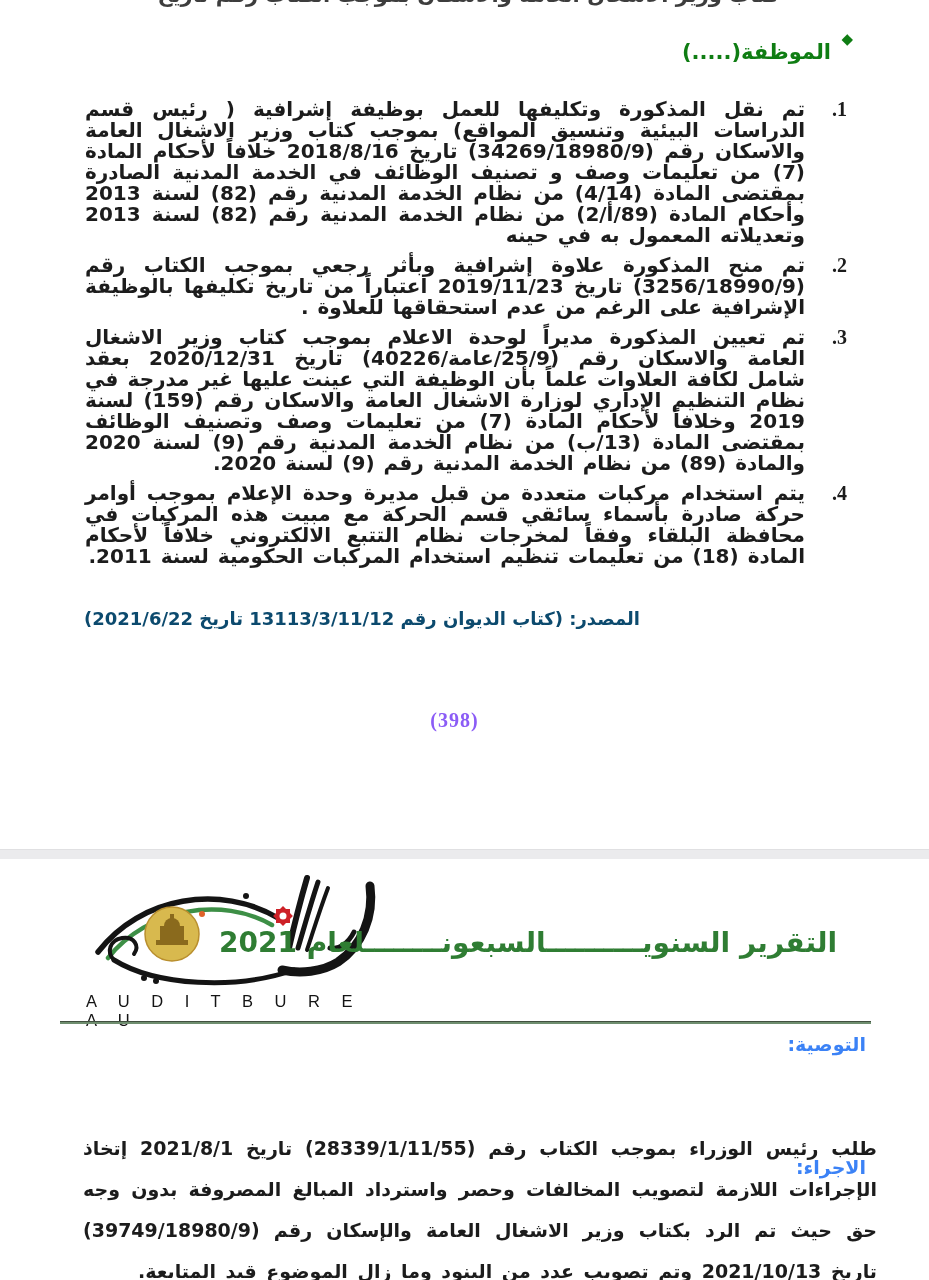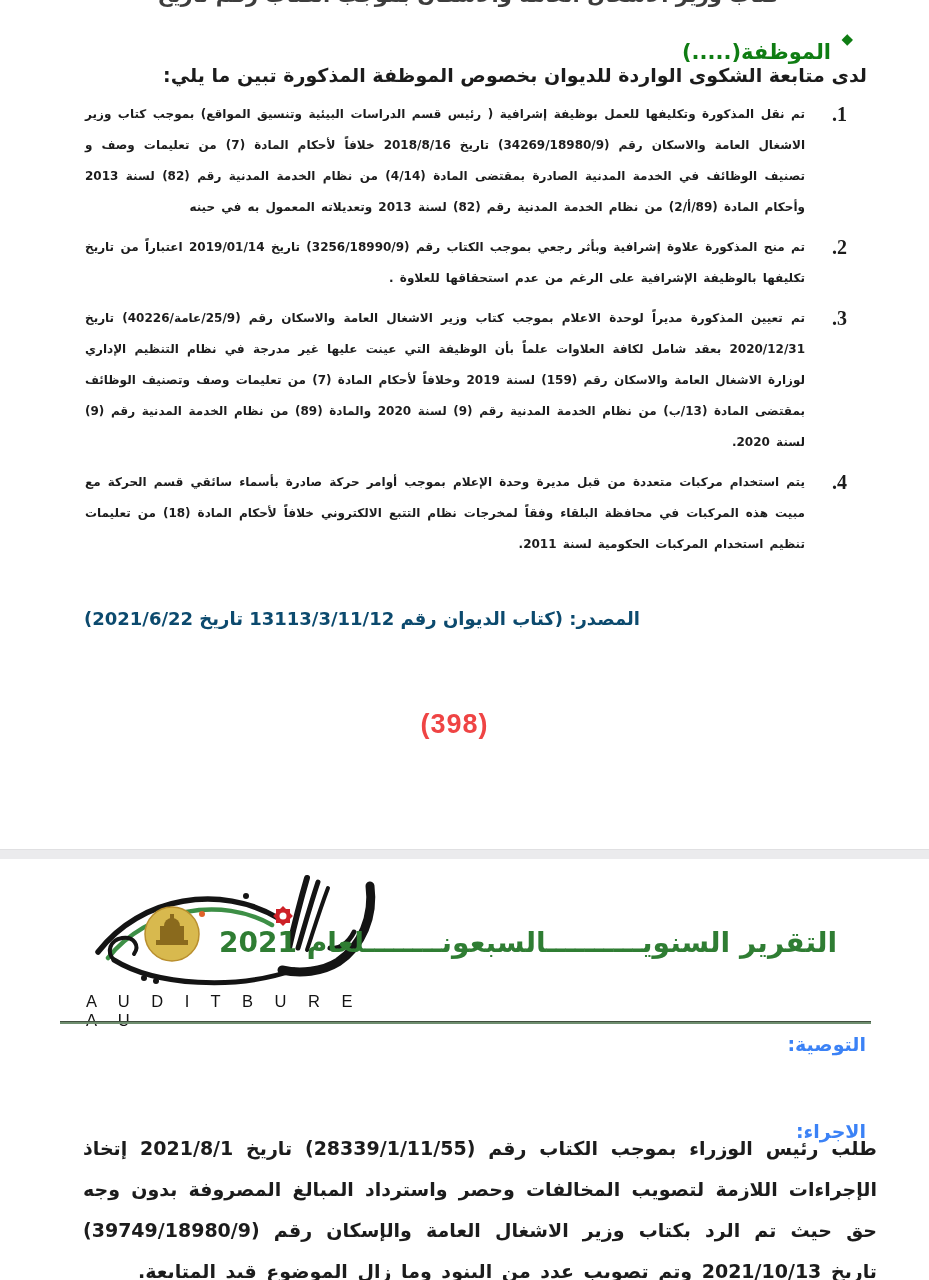--- a/index.html
+++ b/index.html
@@ -30,37 +30,37 @@
 
   .intro { position:absolute; top:64px; right:62px; font-size:19px; }
 
   
   .findings {
     position:absolute; top:99px; right:124px; left:85px;
     list-style:none; counter-reset:f;
   }
   .findings li {
     counter-increment:f; position:relative; margin-bottom:9px;
-    font-size:12px; line-height:31px; text-align:justify; word-spacing:2px;
+    font-size:20px; line-height:21px; text-align:justify; word-spacing:2px;
   }
   .findings li::before {
     content:counter(f) ".";
     position:absolute; right:-42px; top:0;
     font-family:"Liberation Serif","DejaVu Serif",serif;
     font-size:20px; font-weight:700; color:#1c1c1c;
   }
 
   .source {
     position:absolute; left:84px; top:608px;
     color:#0c4a6e; font-size:18px; white-space:nowrap;
   }
   .pageno {
     position:absolute; top:709px; left:0; right:20px; text-align:center;
-    color:#ef4444; font-size:27px; letter-spacing:1px;
-    font-family:Liberation Sans, sans-serif; font-weight:700;
+    color:#8b5cf6; font-size:20px; letter-spacing:1px;
+    font-family:Liberation Serif, serif; font-weight:700;
   }
 
   
   .pagebreak { position:absolute; top:849px; left:0; width:929px; height:10px;
     background:#ebebed; border-top:1px solid #e0e0e2; }
 
   
   .logo { position:absolute; top:874px; left:86px; width:302px; }
   .logo-en {
     margin-top:-4px; padding-right:22px;
@@ -72,21 +72,21 @@
   .title {
     position:absolute; top:926px; right:92px;
     color:#2f7d33; font-size:28px; font-weight:700; white-space:nowrap;
   }
 
   .rule { position:absolute; top:1021px; left:60px; right:58px; height:3px;
     background:#6f8e6f; border-top:1px solid #41503f; }
 
   .sec-label { position:absolute; right:63px; color:#3b82f6; font-size:19px; }
   .t1 { top:1033px; }
-  .t2 { top:1120px;text-align:center; }
+  .t2 { top:1156px;text-align:center; }
   .rec-text {
     position:absolute; top:1063px; right:52px; left:60px;
     font-size:18.5px; text-align:right; word-spacing:2px;
   }
   .action-text {
     position:absolute; top:1128px; right:52px; left:83px;
     font-size:19px; line-height:41px; text-align:justify;
     word-spacing:3px; letter-spacing:.2px;
   }
 </style>
@@ -95,25 +95,24 @@
 
 <div class="page">
 
   <div class="clip-line">
     <span>كتاب وزير الاشغال العامة والاسكان بموجب الكتاب رقم تاريخ وذلك وفقاً لما يلي :</span>
   </div>
 
   <span class="h-bullet">◆</span>
   <h1 class="heading">الموظفة(.....)</h1>
 
-  <p class="intro">لدى متابعة الشكوى الواردة للديوان بخصوص الموظفة المذكورة تبين ما يلي:</p>
 
   <ol class="findings">
     <li>تم نقل المذكورة وتكليفها للعمل بوظيفة إشرافية ( رئيس قسم الدراسات البيئية وتنسيق المواقع) بموجب كتاب وزير الاشغال العامة والاسكان رقم (34269/18980/9) تاريخ 2018/8/16 خلافاً لأحكام المادة (7) من تعليمات وصف و تصنيف الوظائف في الخدمة المدنية الصادرة بمقتضى المادة (4/14) من نظام الخدمة المدنية رقم (82) لسنة 2013 وأحكام المادة (89/أ/2) من نظام الخدمة المدنية رقم (82) لسنة 2013 وتعديلاته المعمول به في حينه</li>
-    <li>تم منح المذكورة علاوة إشرافية وبأثر رجعي بموجب الكتاب رقم (3256/18990/9) تاريخ 2019/01/14 اعتباراً من تاريخ تكليفها بالوظيفة الإشرافية على الرغم من عدم استحقاقها للعلاوة .</li>
+    <li>تم منح المذكورة علاوة إشرافية وبأثر رجعي بموجب الكتاب رقم (3256/18990/9) تاريخ 2019/11/23 اعتباراً من تاريخ تكليفها بالوظيفة الإشرافية على الرغم من عدم استحقاقها للعلاوة .</li>
     <li>تم تعيين المذكورة مديراً لوحدة الاعلام بموجب كتاب وزير الاشغال العامة والاسكان رقم (25/9/عامة/40226) تاريخ 2020/12/31 بعقد شامل لكافة العلاوات علماً بأن الوظيفة التي عينت عليها غير مدرجة في نظام التنظيم الإداري لوزارة الاشغال العامة والاسكان رقم (159) لسنة 2019 وخلافاً لأحكام المادة (7) من تعليمات وصف وتصنيف الوظائف بمقتضى المادة (13/ب) من نظام الخدمة المدنية رقم (9) لسنة 2020 والمادة (89) من نظام الخدمة المدنية رقم (9) لسنة 2020.</li>
     <li>يتم استخدام مركبات متعددة من قبل مديرة وحدة الإعلام بموجب أوامر حركة صادرة بأسماء سائقي قسم الحركة مع مبيت هذه المركبات في محافظة البلقاء وفقاً لمخرجات نظام التتبع الالكتروني خلافاً لأحكام المادة (18) من تعليمات تنظيم استخدام المركبات الحكومية لسنة 2011.</li>
   </ol>
 
   <p class="source">المصدر: (كتاب الديوان رقم 13113/3/11/12 تاريخ 2021/6/22)</p>
 
   <div class="pageno">(398)</div>
 
   <div class="pagebreak"></div>
 

